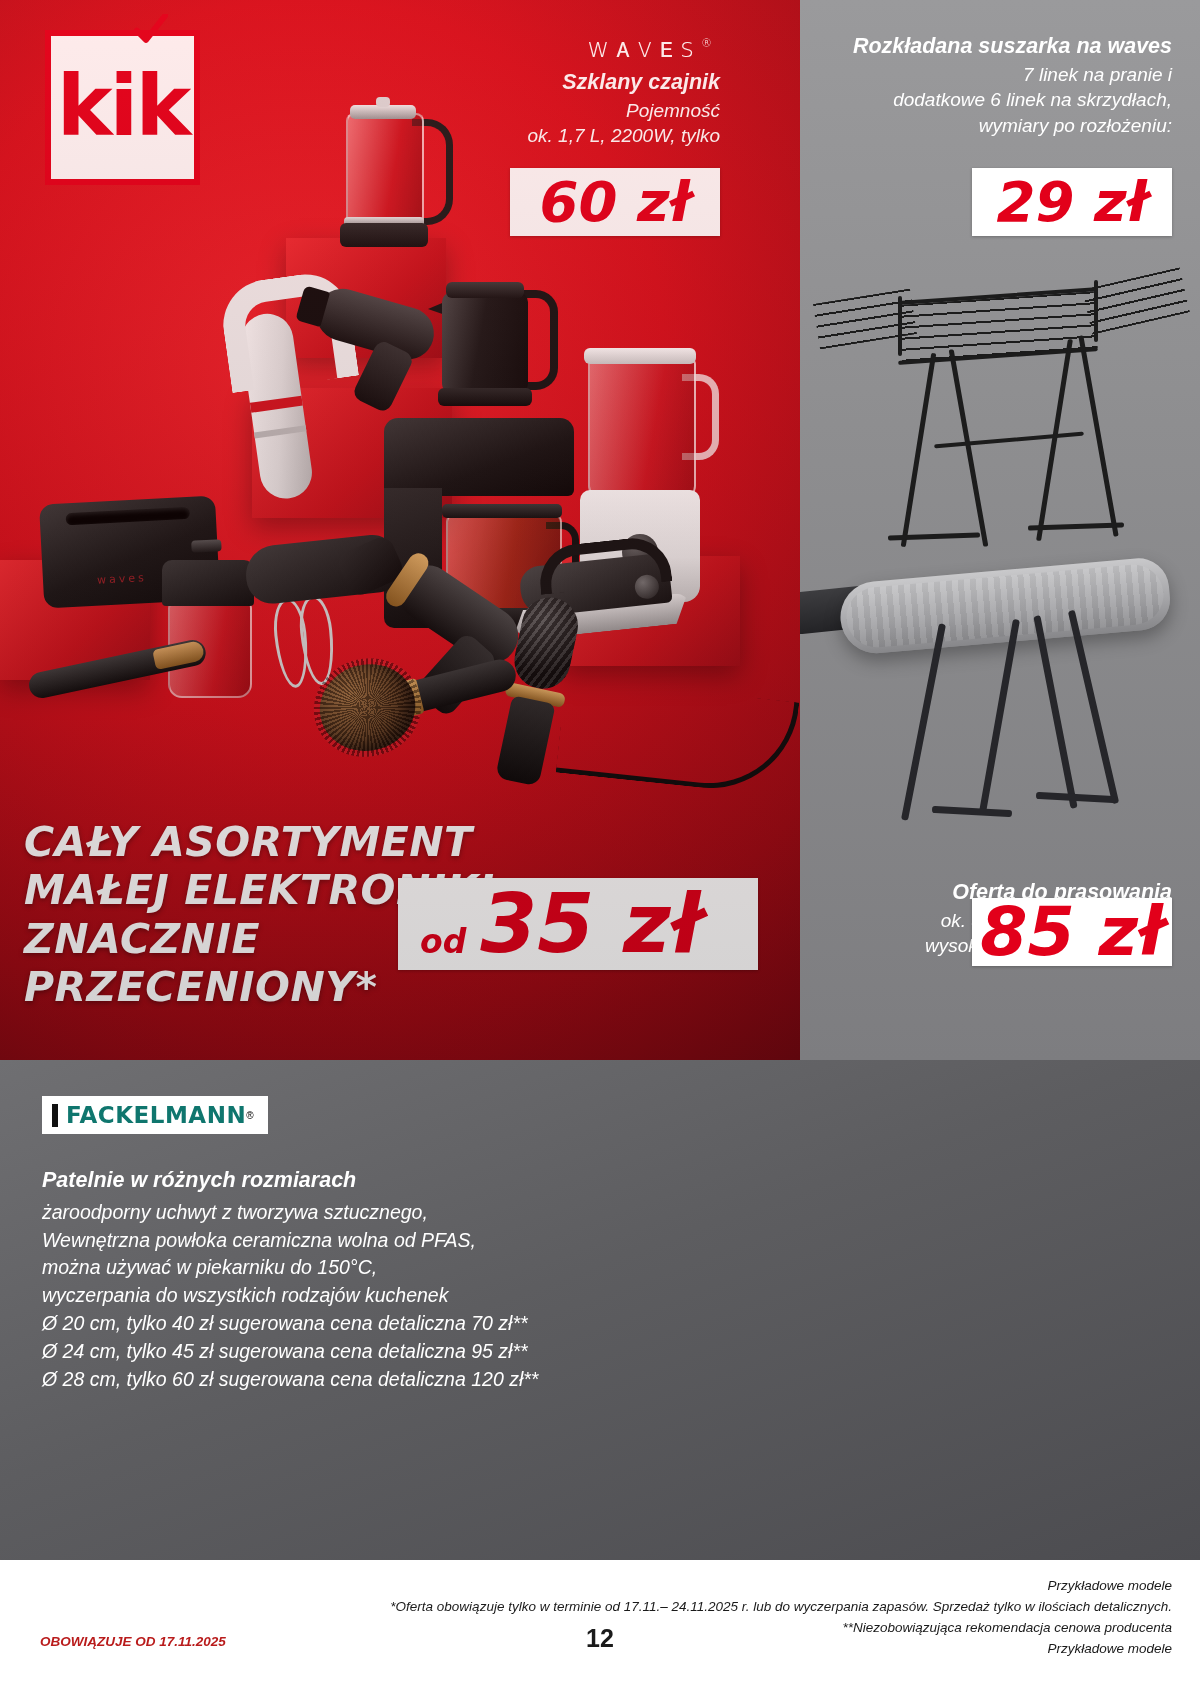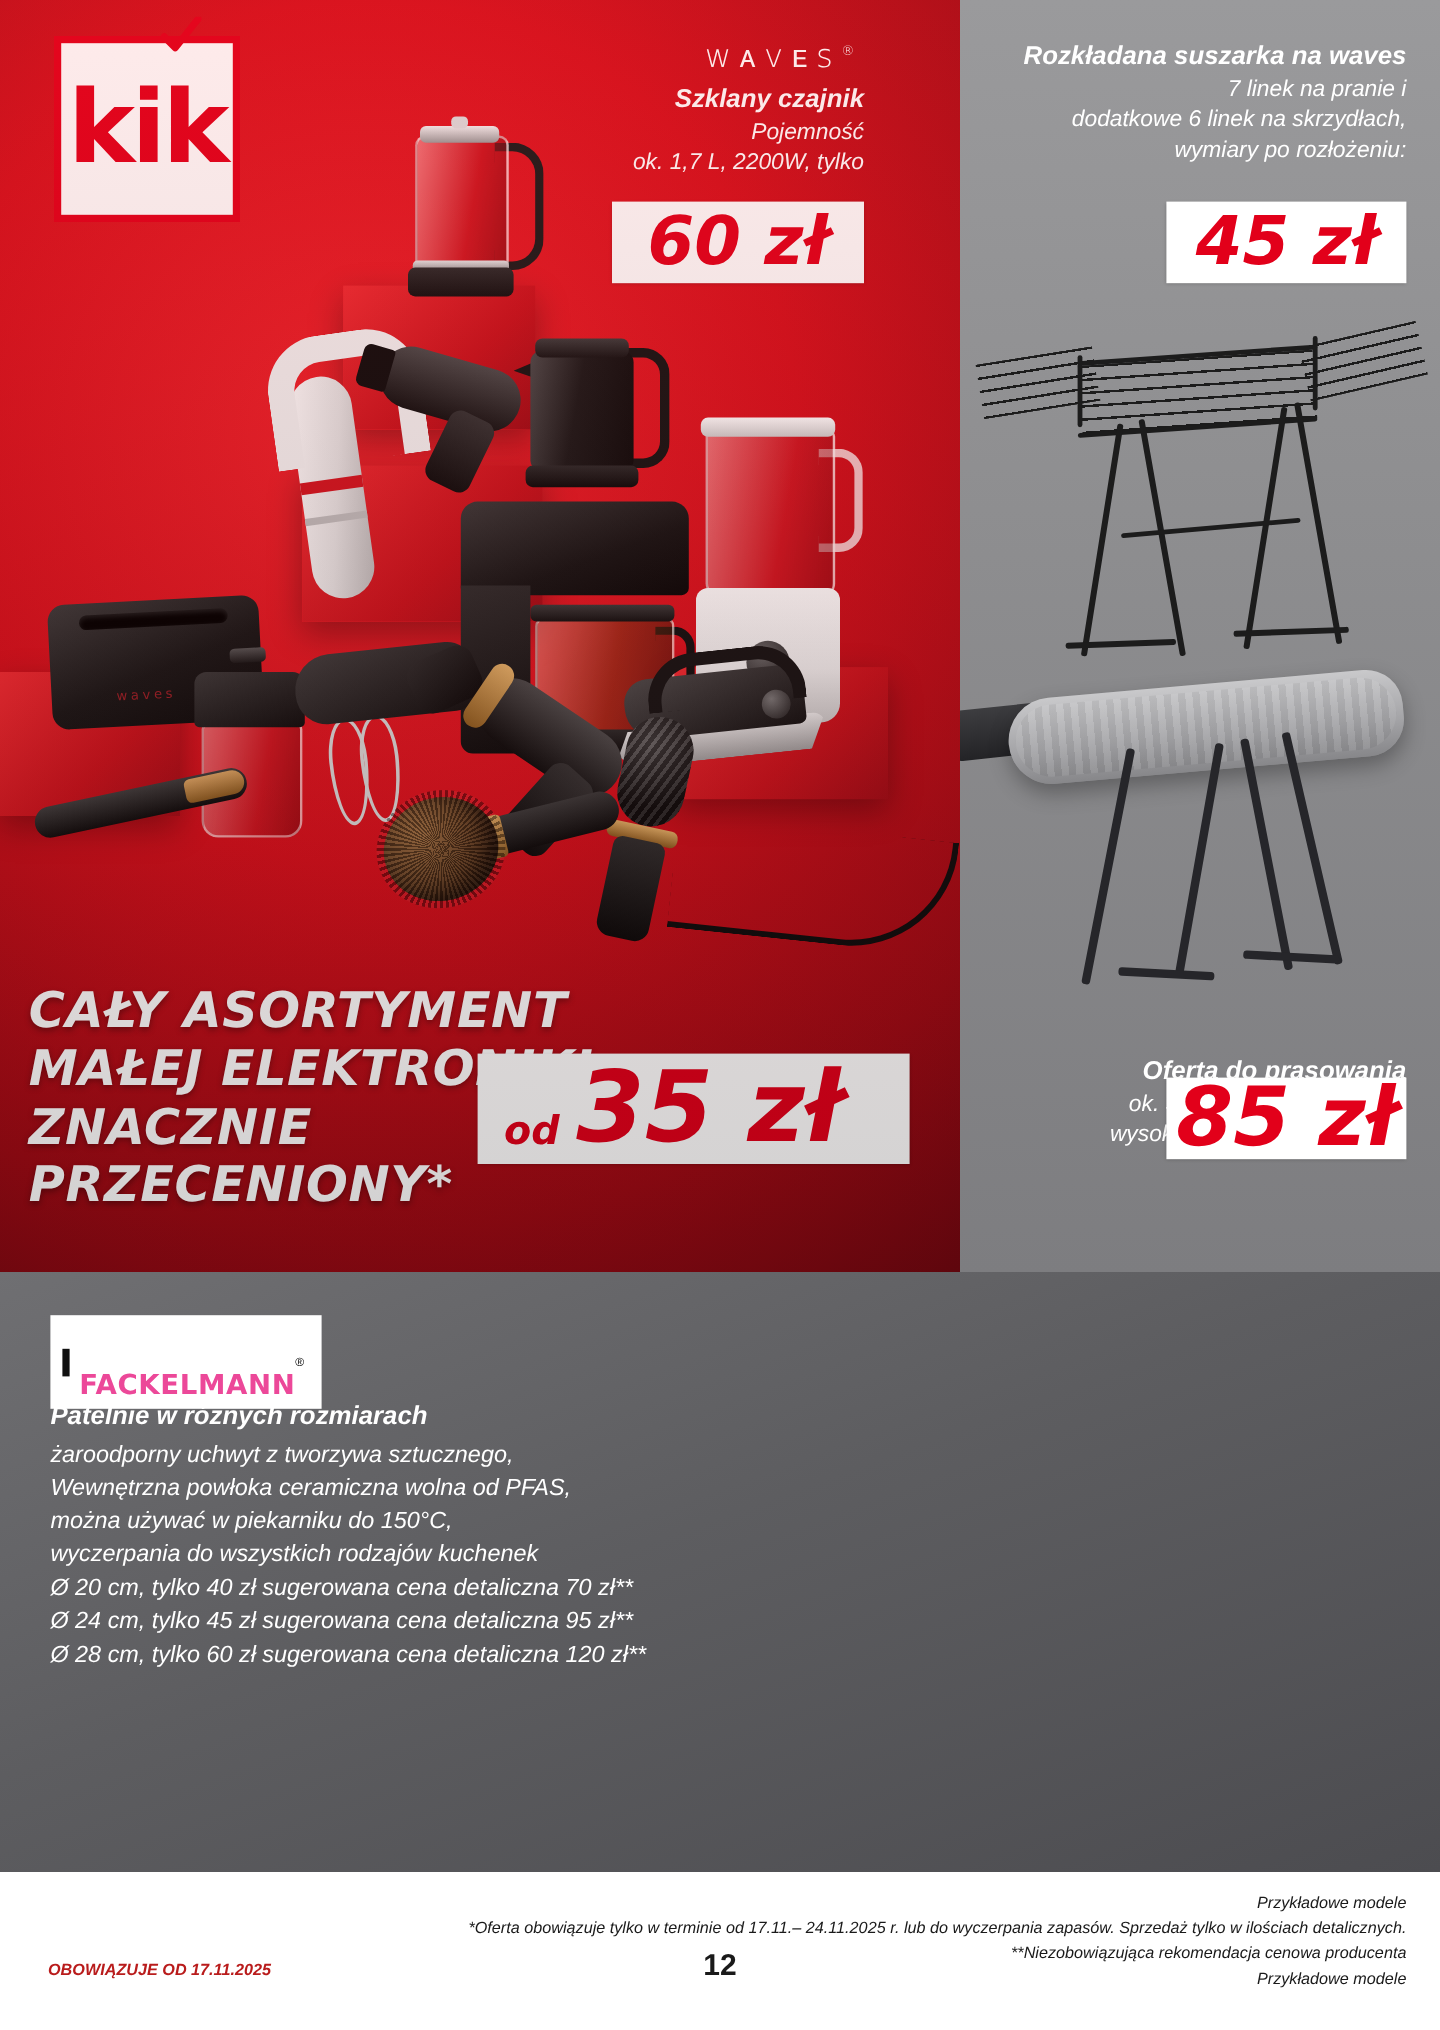--- a/index.html
+++ b/index.html
@@ -216,26 +216,25 @@
 
   .fackelmann-logo {
     position: absolute;
     left: 42px; top: 36px;
     background: #ffffff;
     padding: 6px 14px 6px 10px;
     display: inline-flex;
     align-items: center;
   }
   .fackelmann-logo .txt {
-    color: #ec4899;
+    color: #0f766e;
     font-family: "DejaVu Sans", sans-serif;
     font-weight: bold;
     font-size: 23px;
     letter-spacing: 0.5px;
-    margin-top: 40px;
   }
   .fackelmann-logo .reg { font-size: 10px; vertical-align: super; }
   .fackelmann-logo .bar {
     display: inline-block;
     width: 6px; height: 23px;
     background: #111;
     margin-right: 8px;
   }
 
   .pan-text {
@@ -884,21 +883,21 @@
       </div>
 
       <div class="dryer-text">
         <div class="title">Rozkładana suszarka na waves</div>
         <div>7 linek na pranie i</div>
         <div>dodatkowe 6 linek na skrzydłach,</div>
         <div>wymiary po rozłożeniu:</div>
       </div>
 
       <div class="price-box" id="price-45">
-        <span class="amount">45 zł</span>
+        <span class="amount">29 zł</span>
       </div>
 
       <div class="board-text">
         <div class="title">Oferta do prasowania</div>
         <div>ok. 38 x 120 cm,z regulacją</div>
         <div>wysokości od 67-89 cm, tylko</div>
       </div>
 
       <div class="price-box" id="price-85">
         <span class="amount">85 zł</span>

